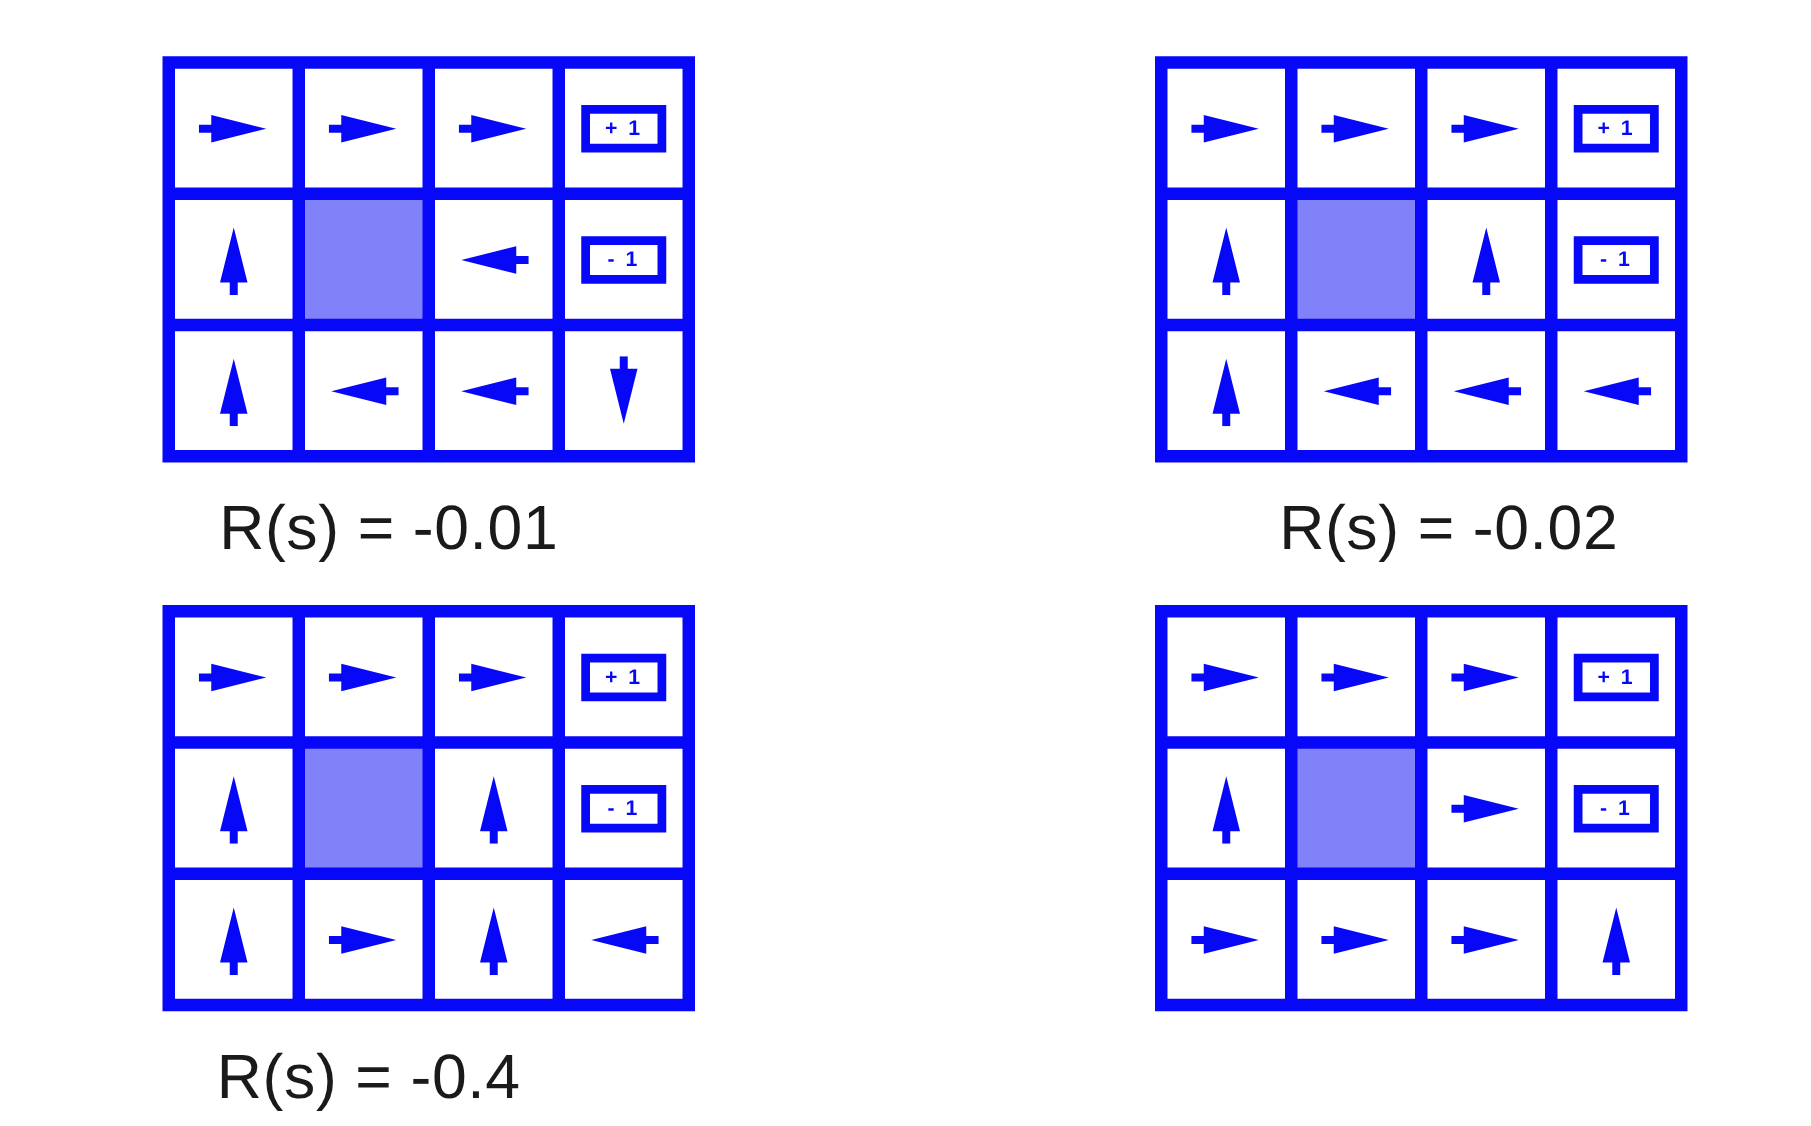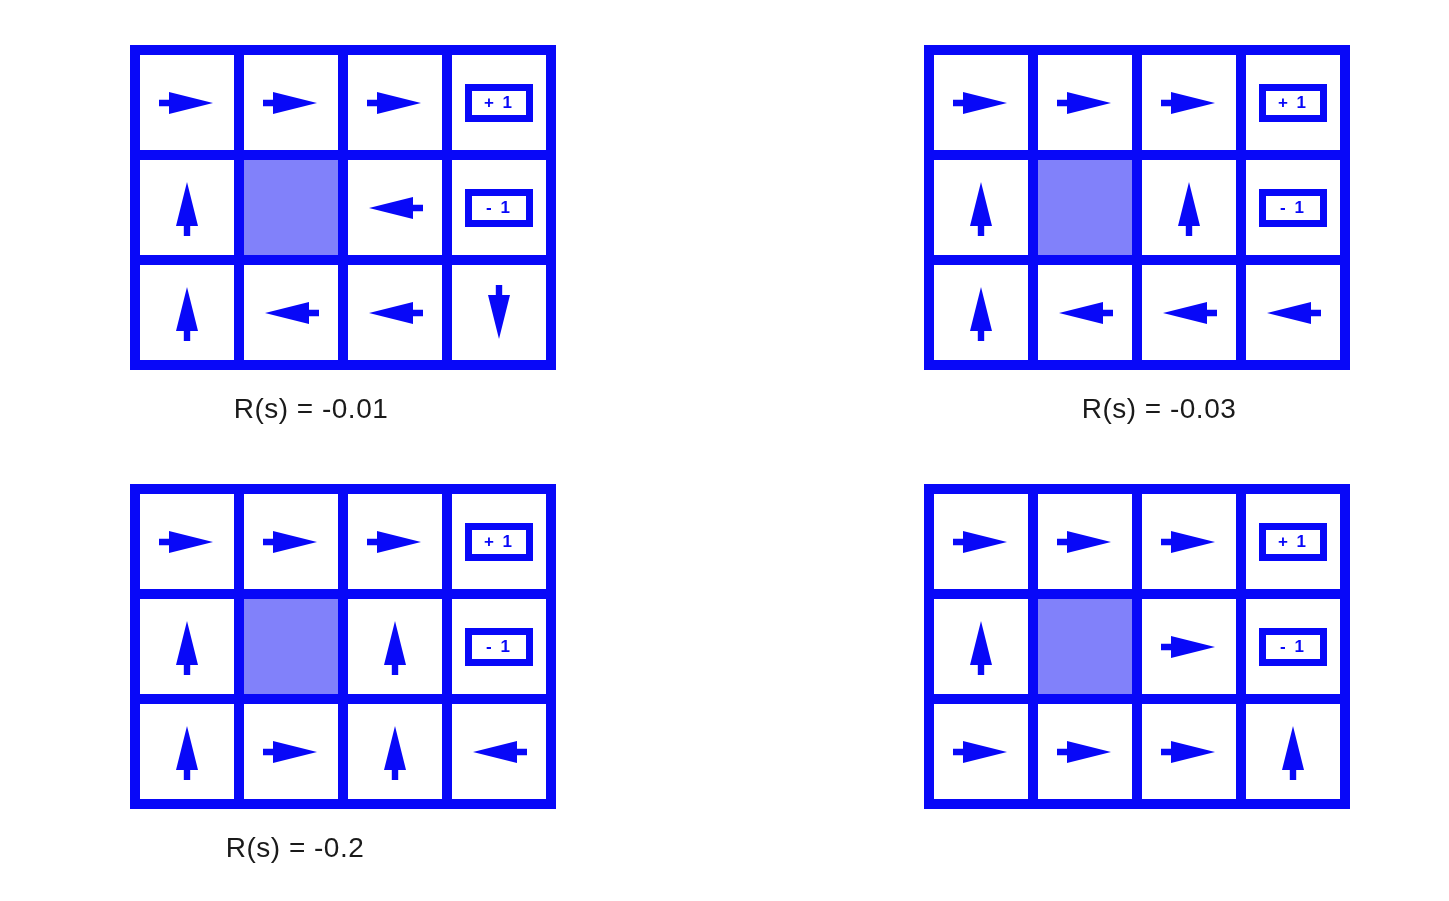--- a/index.html
+++ b/index.html
@@ -57,21 +57,21 @@
     color: var(--blue);
     font-weight: bold;
     font-size: 17px;
     letter-spacing: 2px;
     line-height: 1;
     white-space: pre;
   }
 
   .caption {
     margin-top: 23px;
-    font-size: 28px;
+    font-size: 50px;
     letter-spacing: 0.5px;
     color: var(--caption);
     text-align: center;
     width: 426px;
   }
   .b1 .caption { transform: translateX(-32px); }
   .b2 .caption { transform: translateX(22px); }
   .b3 .caption { transform: translateX(-48px); }
   .b4 .caption { transform: translateX(-4px); }
 </style>
@@ -192,21 +192,21 @@
         <svg class="arrow rot-left" width="56" height="24" viewBox="0 0 56 24">
           <polygon points="0,8.8 10,8.8 10,1 54,12 10,23 10,15.2 0,15.2"></polygon>
         </svg>
       </div>
       <div class="cell">
         <svg class="arrow rot-left" width="56" height="24" viewBox="0 0 56 24">
           <polygon points="0,8.8 10,8.8 10,1 54,12 10,23 10,15.2 0,15.2"></polygon>
         </svg>
       </div>
     </div>
-  <div class="caption">R(s) = -0.03</div>
+  <div class="caption">R(s) = -0.02</div>
 </section>
 
 <section class="block b3">
   <div class="policy-grid">
       <div class="cell">
         <svg class="arrow" width="56" height="24" viewBox="0 0 56 24">
           <polygon points="0,8.8 10,8.8 10,1 54,12 10,23 10,15.2 0,15.2"></polygon>
         </svg>
       </div>
       <div class="cell">
@@ -254,21 +254,21 @@
         <svg class="arrow rot-up" width="56" height="24" viewBox="0 0 56 24">
           <polygon points="0,8.8 10,8.8 10,1 54,12 10,23 10,15.2 0,15.2"></polygon>
         </svg>
       </div>
       <div class="cell">
         <svg class="arrow rot-left" width="56" height="24" viewBox="0 0 56 24">
           <polygon points="0,8.8 10,8.8 10,1 54,12 10,23 10,15.2 0,15.2"></polygon>
         </svg>
       </div>
     </div>
-  <div class="caption">R(s) = -0.2</div>
+  <div class="caption">R(s) = -0.4</div>
 </section>
 
 <section class="block b4">
   <div class="policy-grid">
       <div class="cell">
         <svg class="arrow" width="56" height="24" viewBox="0 0 56 24">
           <polygon points="0,8.8 10,8.8 10,1 54,12 10,23 10,15.2 0,15.2"></polygon>
         </svg>
       </div>
       <div class="cell">

